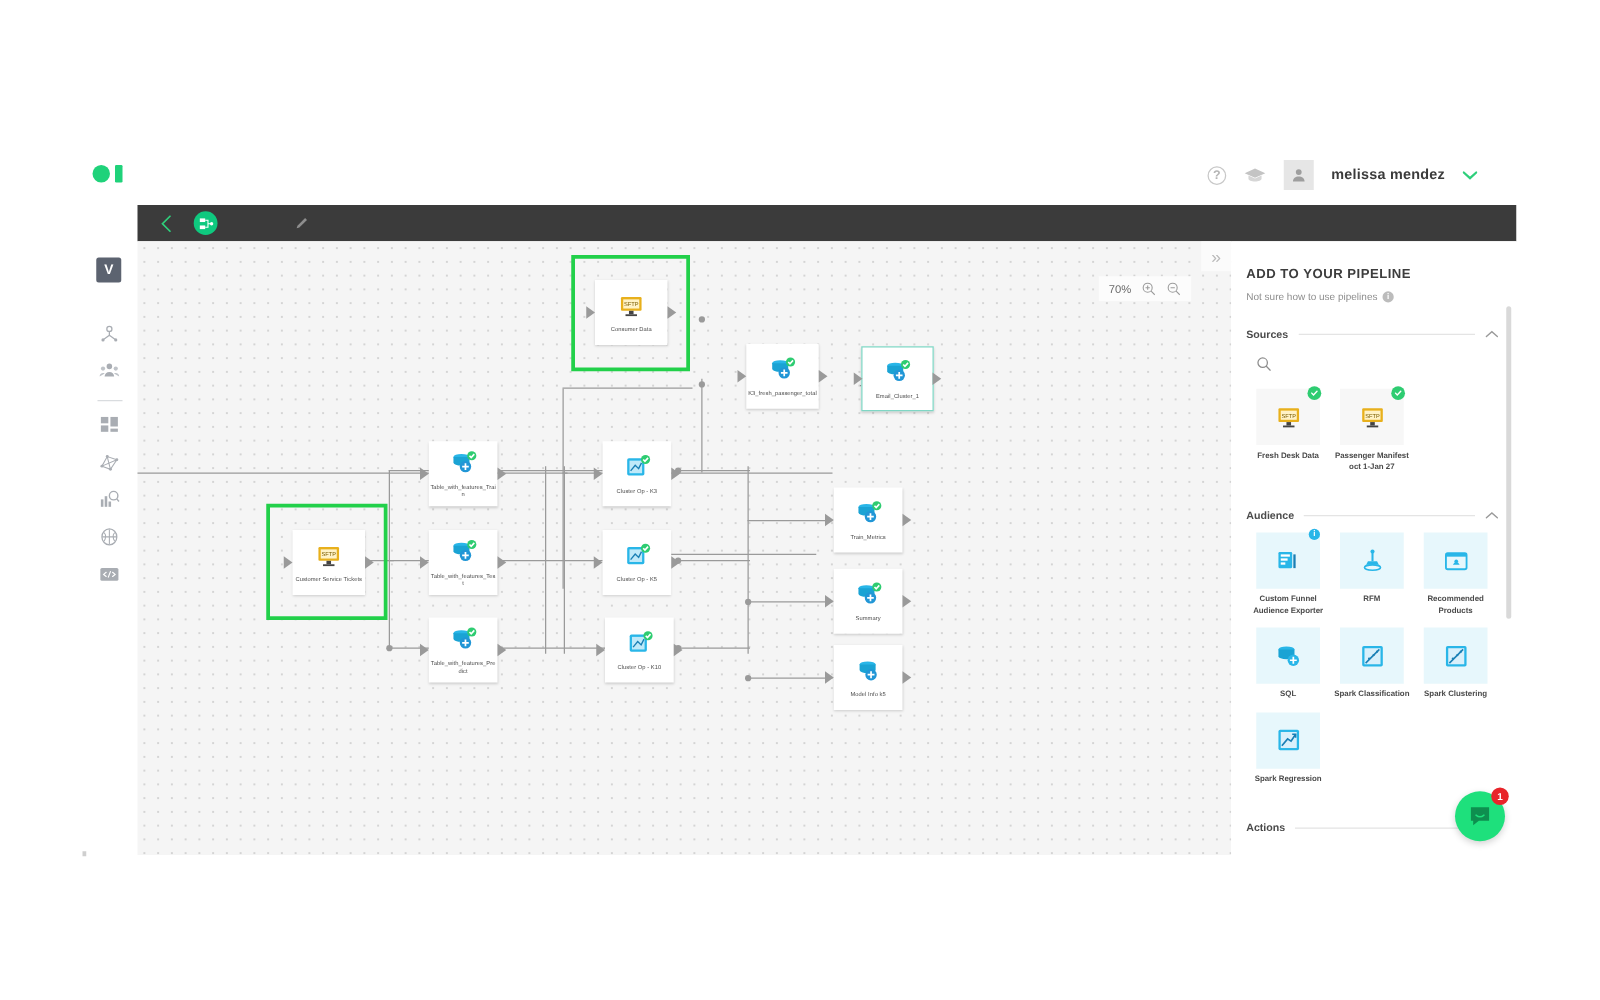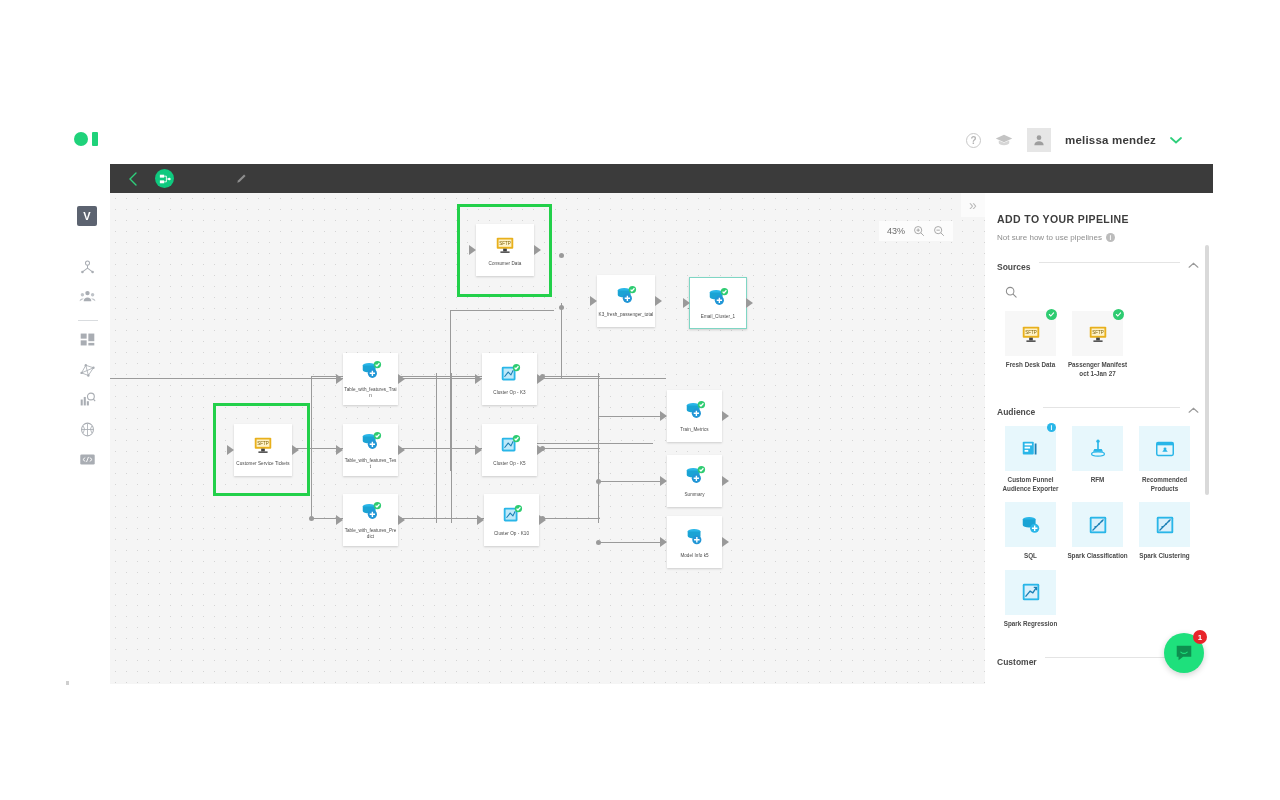--- a/index.html
+++ b/index.html
@@ -109,21 +109,21 @@
   .rpanel {
     position:absolute; left:985px; top:193px; width:228px; height:491px;
     background:#fff; padding:20px 14px 0 12px; overflow:hidden;
   }
   .rp-title { font-size:10.5px; font-weight:700; color:#3d3d3d; letter-spacing:.4px; }
   .rp-sub { font-size:8px; color:#8e8e8e; margin-top:8px; display:flex; align-items:center; gap:4px;}
   .rp-sub .inf {
     width:9px; height:9px; border-radius:50%; background:#bcbcbc; color:#fff;
     font-size:6.5px; line-height:9px; text-align:center; font-weight:700;
   }
-  .sec-head { display:flex; align-items:flex-start; gap:8px; margin-top:20px; }
+  .sec-head { display:flex; align-items:center; gap:8px; margin-top:20px; }
   .sec-head .t { font-size:8.5px; font-weight:700; color:#4b4b4b; white-space:nowrap; }
   .sec-head .ln { flex:1; height:1px; background:#e4e4e4; }
   .sec-head .cv { width:11px; height:7px; cursor:pointer; }
   .searchrow { margin-top:12px; padding-left:8px; }
   .searchrow svg { width:12px; height:12px; cursor:pointer; }
 
   .grid { display:flex; flex-wrap:wrap; gap:0; margin-top:9px; }
   .card { width:67px; display:flex; flex-direction:column; align-items:center; cursor:pointer; margin-bottom:9px;}
   .card .thumb {
     width:51px; height:45px; display:flex; align-items:center; justify-content:center;
@@ -266,21 +266,21 @@
     </div>
     <svg class="tb-pencil" viewBox="0 0 14 14">
       <path d="M2.5 11.5 L3.2 9.2 L9.8 2.6 L11.4 4.2 L4.8 10.8 Z" fill="#8e8e8e"></path>
     </svg>
   </div>
 
   <div class="canvas">
 
     <div class="collapse-btn">»</div>
     <div class="zoomctl">
-      <span>43%</span>
+      <span>70%</span>
       <svg class="zi" viewBox="0 0 14 14">
         <circle cx="6" cy="6" r="4.2" fill="none" stroke="#9b9b9b" stroke-width="1"></circle>
         <path d="M9.2 9.2 L12.6 12.6 M4 6 h4 M6 4 v4" stroke="#9b9b9b" stroke-width="1"></path>
       </svg>
       <svg class="zi" viewBox="0 0 14 14">
         <circle cx="6" cy="6" r="4.2" fill="none" stroke="#9b9b9b" stroke-width="1"></circle>
         <path d="M9.2 9.2 L12.6 12.6 M4 6 h4" stroke="#9b9b9b" stroke-width="1"></path>
       </svg>
     </div>
 
@@ -636,21 +636,21 @@
                 <rect x="3" y="3" width="18" height="18" rx="1.5" fill="#29b6e8"></rect>
                 <rect x="5" y="5" width="14" height="14" fill="#d9f0fb"></rect>
                 <path d="M6 17 L11 11 L14 13 L18 7" stroke="#1a7fb5" stroke-width="1.5" fill="none"></path>
                 <path d="M15 7 h3 v3" stroke="#1a7fb5" stroke-width="1.4" fill="none"></path>
               </svg>
             </div>
             <div class="cap">Spark Regression</div>
           </div>
         </div>
         <div class="sec-head">
-          <span class="t">Customer</span>
+          <span class="t">Actions</span>
           <span class="ln"></span>
           <svg class="cv" viewBox="0 0 12 8">
             <path d="M1 6 L6 1.5 L11 6" stroke="#9a9a9a" stroke-width="1.3" fill="none" stroke-linecap="round"></path>
           </svg>
         </div>
       </div>
   </div>
 
   <div class="chatw">
     <svg viewBox="0 0 22 22">

